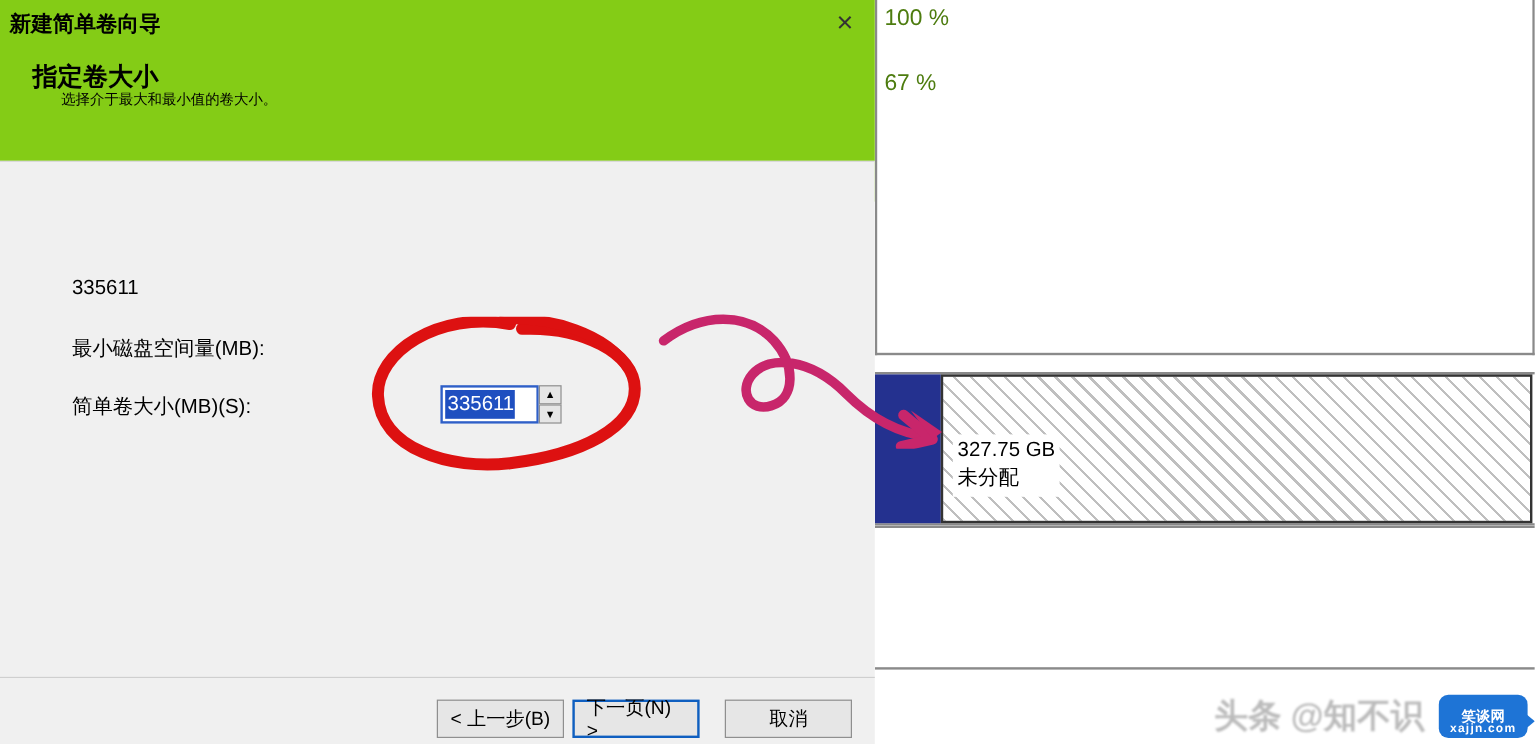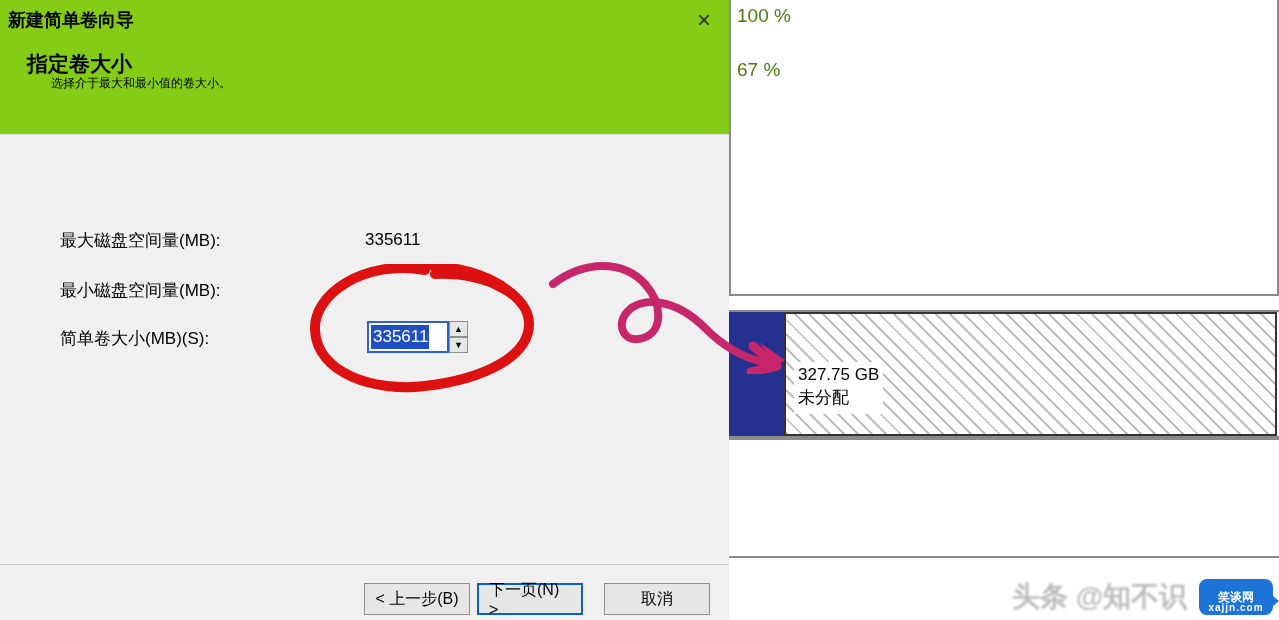--- a/index.html
+++ b/index.html
@@ -152,21 +152,20 @@
   <div class="wizard">
     <div class="wizard-header">
       <div class="wizard-title">新建简单卷向导</div>
       <div class="close-x">×</div>
       <div class="wizard-subtitle">指定卷大小</div>
       <div class="wizard-subdesc">选择介于最大和最小值的卷大小。</div>
     </div>
 
     <div class="wizard-body">
       <div class="field-row row1">
-        <div class="field-label">最大磁盘空间量(MB):</div>
         <div class="field-value">335611</div>
       </div>
       <div class="field-row row2">
         <div class="field-label">最小磁盘空间量(MB):</div>
       </div>
       <div class="field-row row3">
         <div class="field-label">简单卷大小(MB)(S):</div>
       </div>
 
       <div class="spin-wrap">

